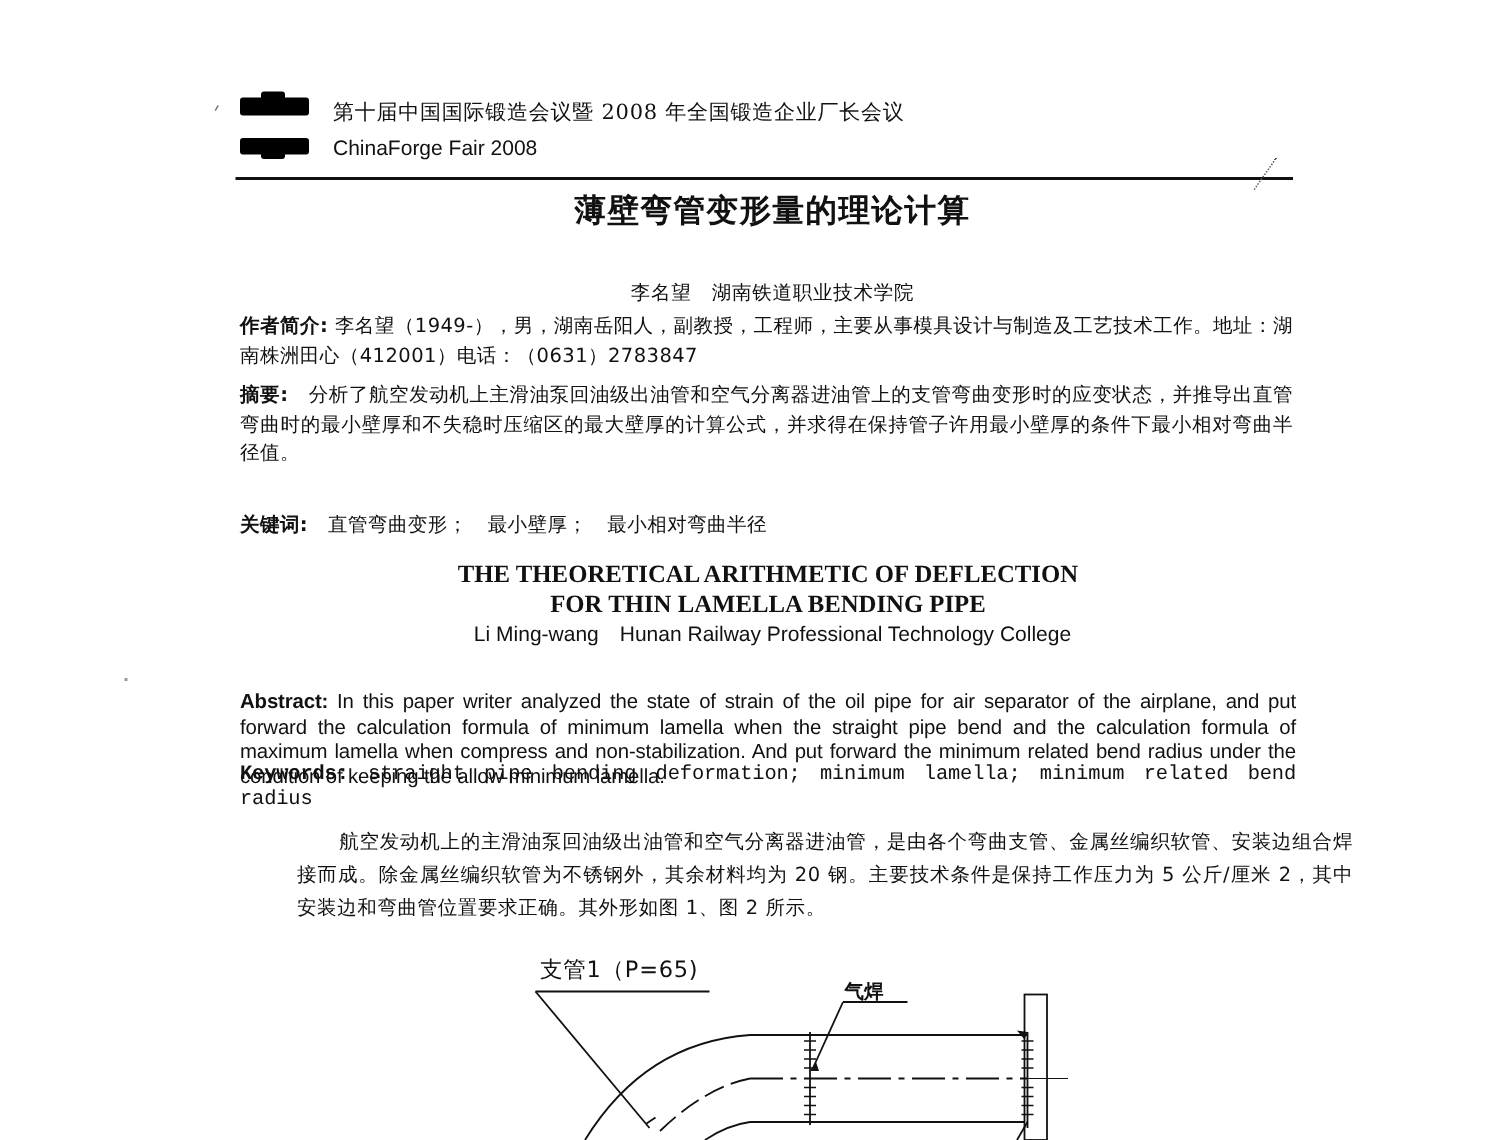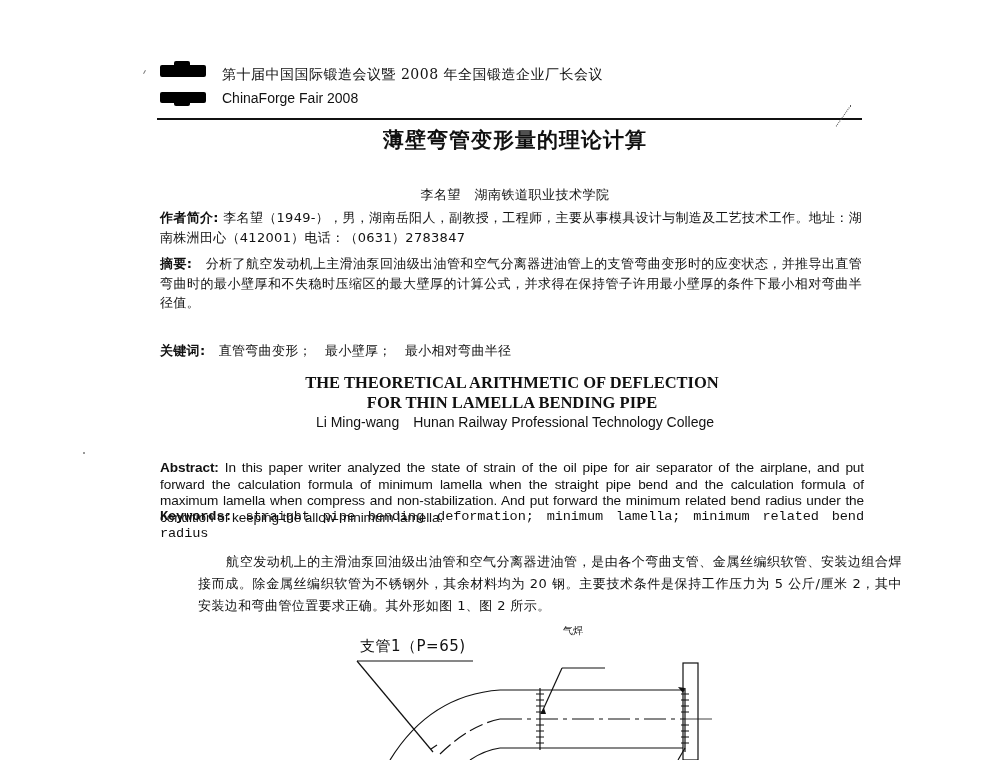--- a/index.html
+++ b/index.html
@@ -21,21 +21,21 @@
   .kw-cn { top:341px; }
   .b { font-weight:bold; }
   .title-en { left:0; width:1024px; top:373px; text-align:center; font-family:"Liberation Serif", serif; font-weight:bold; font-size:16.5px; line-height:20px; }
   .author-en { left:0; width:1030px; top:414px; text-align:center; font-family:"Liberation Sans", sans-serif; font-size:14px; }
   .en-para { left:160px; width:704px; font-family:"Liberation Sans", sans-serif; font-size:13.6px; line-height:16.5px; text-align:justify; letter-spacing:-0.1px; }
   .abs-en { top:460px; }
   .kw-en { top:509px;font-family:Liberation Mono, monospace; }
   .body-cn { left:160px; width:704px; top:551px; font-size:13px; line-height:22px; letter-spacing:0.4px; text-align:justify;margin-left:38px; }
   .body-cn .indent { display:inline-block; width:28px; }
   .fig-label1 { left:360px; top:637px; font-size:15px; letter-spacing:0.5px; }
-  .fig-label2 { left:563px; top:624px; font-size:10px; }
+  .fig-label2 { left:563px; top:652px; font-size:13px;font-weight:bold; }
   .dot { left:83px; top:452px; width:2px; height:2px; background:#999; }
   .tick { left:144px; top:70px; width:1px; height:4px; background:#777; transform:rotate(30deg); }
   svg.fig { left:340px; top:630px; }
 </style>
 </head>
 <body>
 
 <div class="abs dot"></div>
 <div class="abs tick"></div>
 

